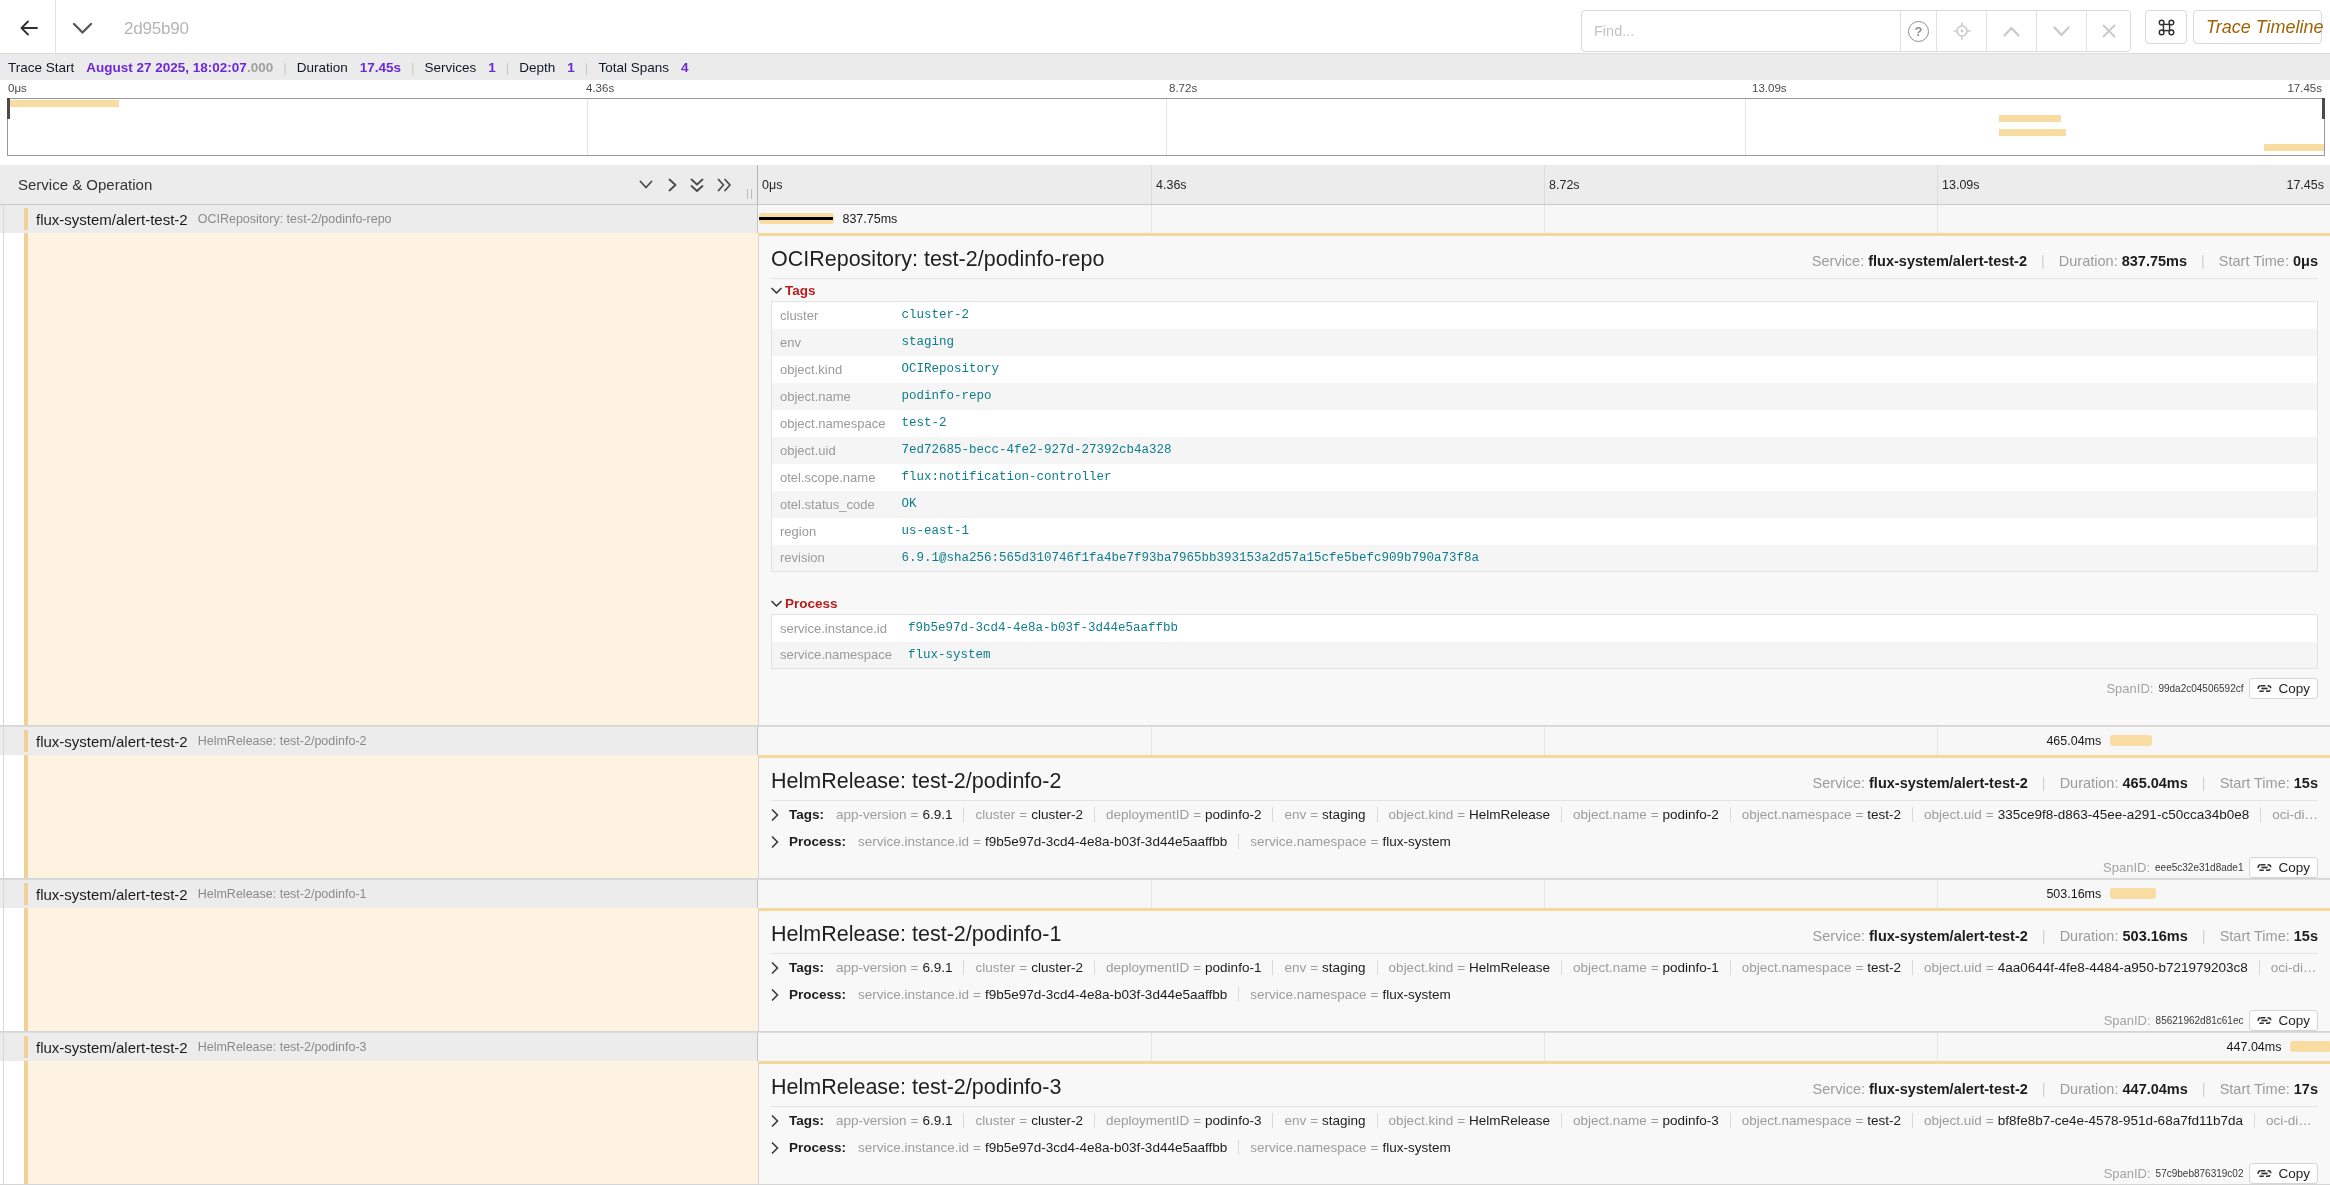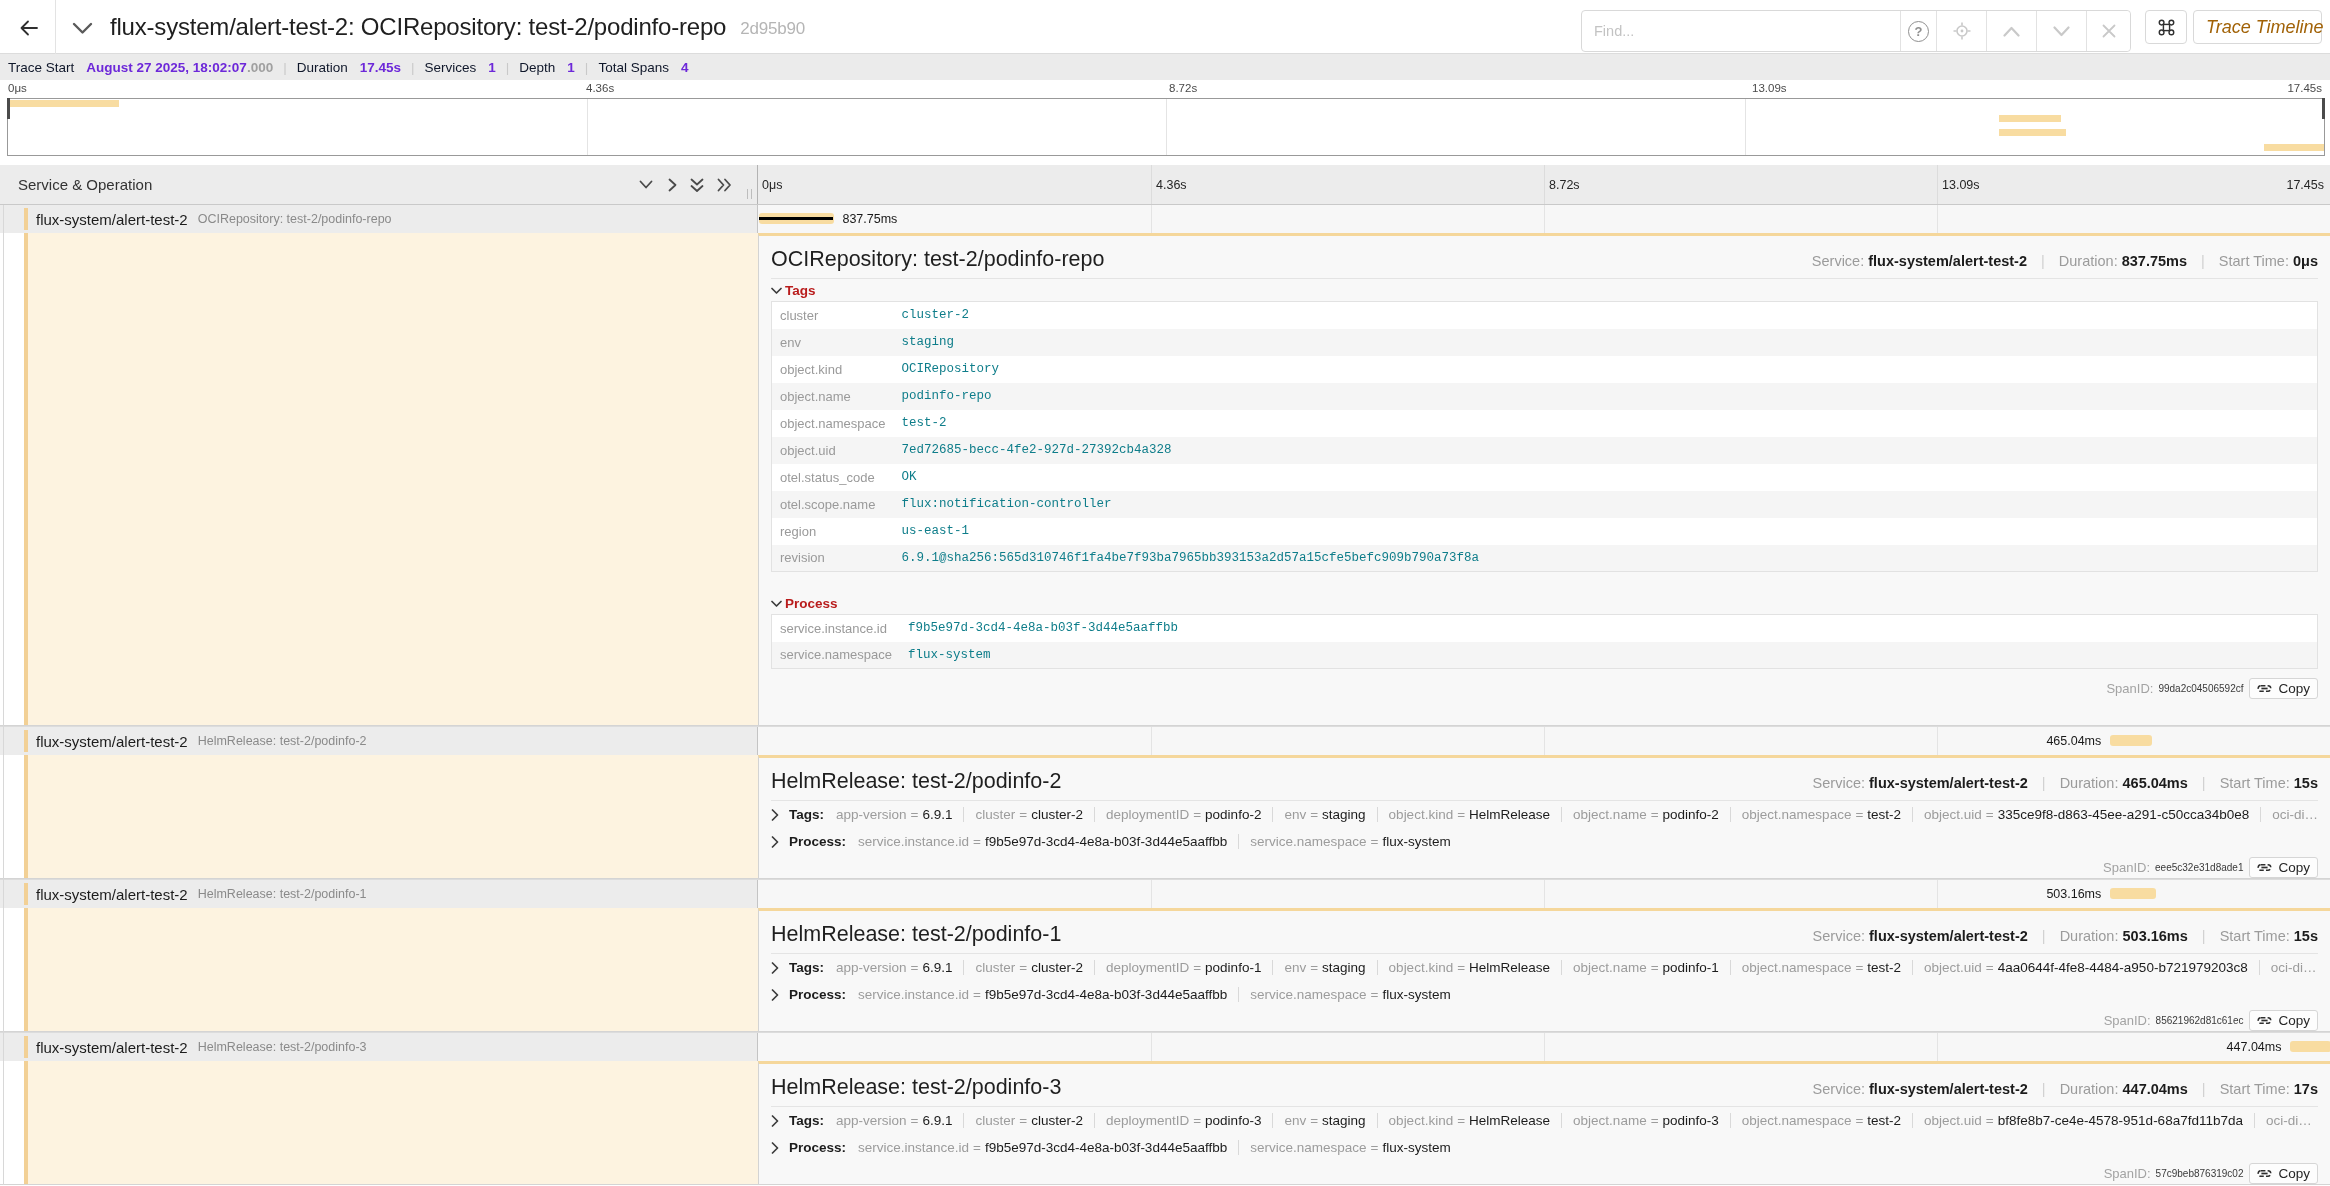--- a/index.html
+++ b/index.html
@@ -143,21 +143,20 @@
       <path d="M3.5 11 H19 M3.5 11 L10 4.5 M3.5 11 L10 17.5" stroke="#2f2f2f" stroke-width="1.8" fill="none" stroke-linecap="round" stroke-linejoin="round"></path>
     </svg>
   </div>
   <div id="back-divider"></div>
   <div id="title-toggle">
     <svg width="21" height="13" viewBox="0 0 21 13">
       <path d="M2 2 L10.5 10.5 L19 2" stroke="#5a5a5a" stroke-width="2.4" fill="none" stroke-linecap="round" stroke-linejoin="round"></path>
     </svg>
   </div>
   <div id="trace-title">
-    <span>flux-system/alert-test-2: OCIRepository: test-2/podinfo-repo</span>
     <span id="trace-id">2d95b90</span>
   </div>
 
   <div id="find-group">
     <input id="find-input" type="text" placeholder="Find..." style="">
     <div class="fg-btn b-help">
       <span id="help-circle">?</span>
     </div>
     <div class="fg-btn b-aim">
       <svg width="20" height="20" viewBox="0 0 20 20">
@@ -352,27 +351,27 @@
     <td class="k">object.namespace</td>
     <td class="v">test-2</td>
   </tr>
 
   <tr class="kv-row">
     <td class="k">object.uid</td>
     <td class="v">7ed72685-becc-4fe2-927d-27392cb4a328</td>
   </tr>
 
   <tr class="kv-row">
+    <td class="k">otel.scope.name</td>
+    <td class="v">flux:notification-controller</td>
+  </tr>
+
+  <tr class="kv-row">
     <td class="k">otel.status_code</td>
     <td class="v">OK</td>
-  </tr>
-
-  <tr class="kv-row">
-    <td class="k">otel.scope.name</td>
-    <td class="v">flux:notification-controller</td>
   </tr>
 
   <tr class="kv-row">
     <td class="k">region</td>
     <td class="v">us-east-1</td>
   </tr>
 
   <tr class="kv-row">
     <td class="k">revision</td>
     <td class="v">6.9.1@sha256:565d310746f1fa4be7f93ba7965bb393153a2d57a15cfe5befc909b790a73f8a</td>

